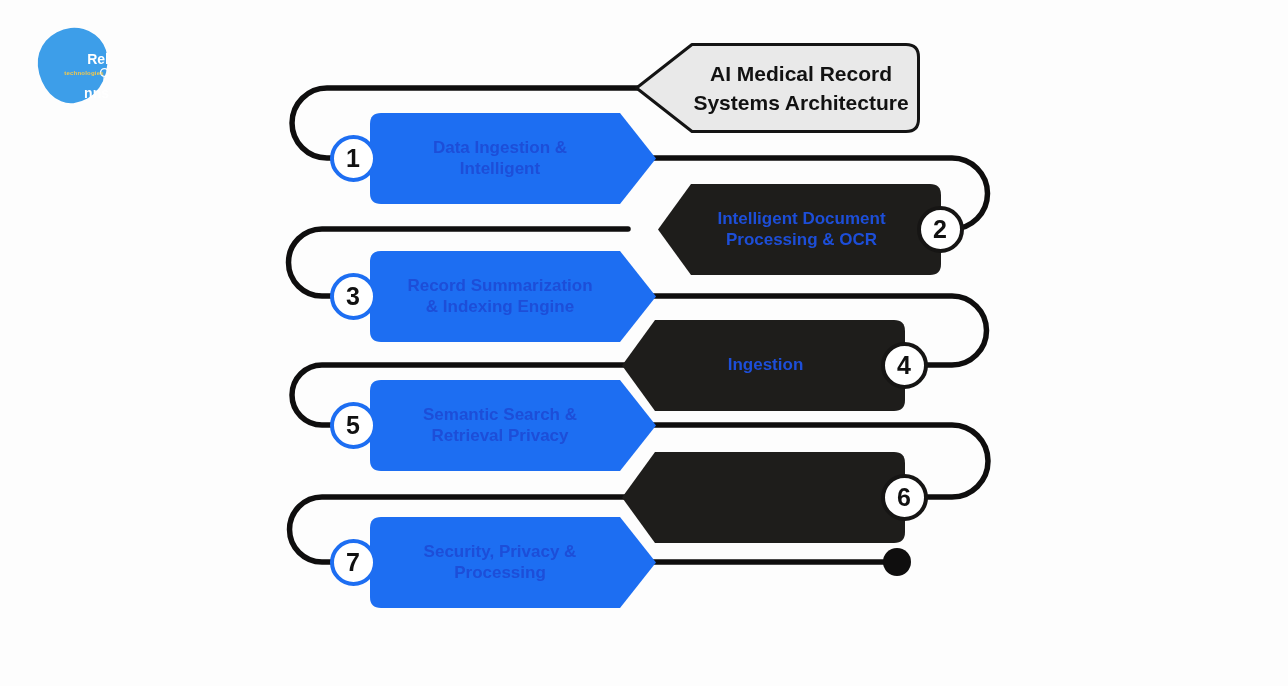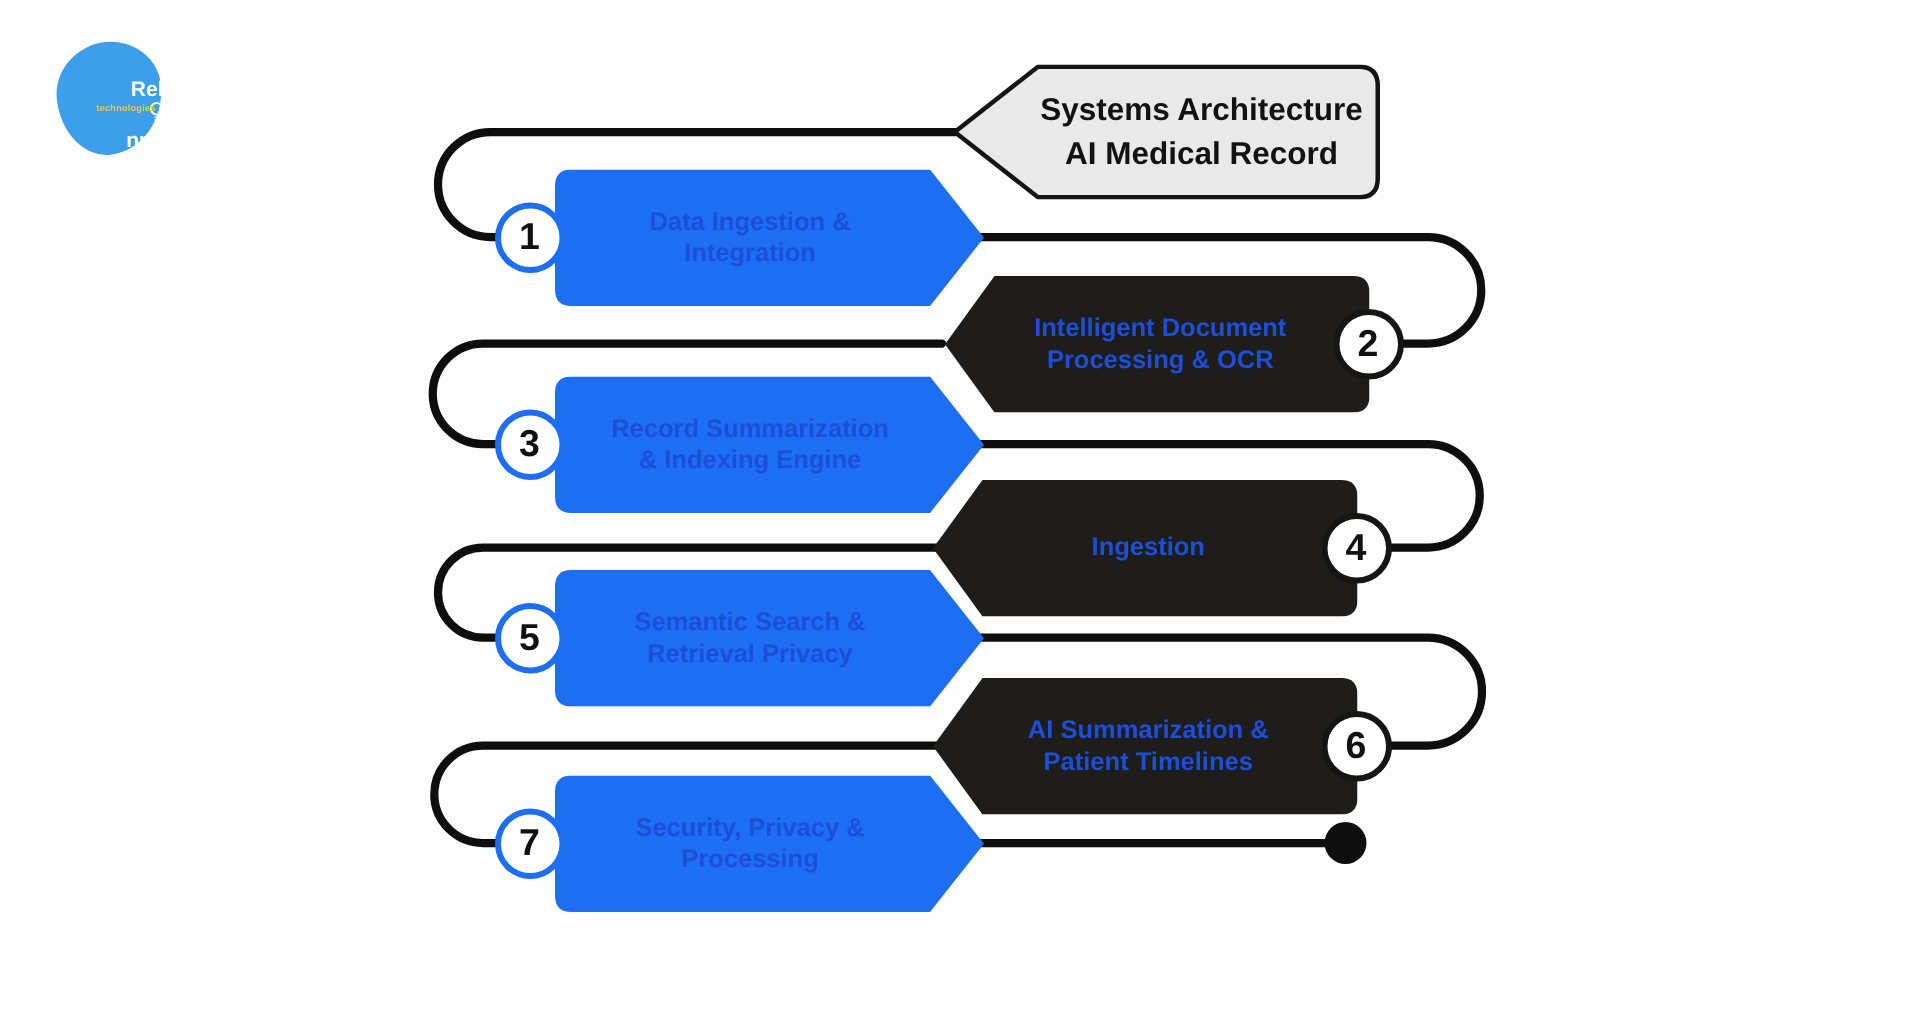--- a/index.html
+++ b/index.html
@@ -95,39 +95,39 @@
       <span>nns</span>
     </div>
     <div class="logo-tagline">technologies</div>
   </div>
 
   <div class="title-box">
     <svg width="285" height="90" viewBox="0 0 285 90">
       <path d="M 57 1.5 H 271 Q 283.5 1.5 283.5 14 V 76 Q 283.5 88.5 271 88.5 H 57 L 1.5 45 Z" fill="#e9e9e9" stroke="#141414" stroke-width="3" stroke-linejoin="round"></path>
     </svg>
     <div class="title-text">
+      <span>AI Medical Record</span>
       <span>Systems Architecture</span>
-      <span>AI Medical Record</span>
     </div>
   </div>
 
   <div class="step step-blue" style="left:370px;top:112.5px;">
     <svg width="286" height="91" viewBox="0 0 286 91">
       <path class="arrow-blue" d="M 11 0 H 250 L 286 45.5 L 250 91 H 11 Q 0 91 0 80 V 11 Q 0 0 11 0 Z"></path>
     </svg>
     <div class="step-label">
       <span>Data Ingestion &amp;</span>
-      <span>Integration</span>
+      <span>Intelligent</span>
     </div>
     <div class="badge badge-blue">
       <span>1</span>
     </div>
   </div>
 
-  <div class="step step-dark" style="left:630px;top:183.5px;">
+  <div class="step step-dark" style="left:658px;top:183.5px;">
     <svg width="283" height="91" viewBox="0 0 283 91">
       <path class="arrow-dark" d="M 33 0 H 272 Q 283 0 283 11 V 80 Q 283 91 272 91 H 33 L 0 45.5 Z"></path>
     </svg>
     <div class="step-label">
       <span>Intelligent Document</span>
       <span>Processing &amp; OCR</span>
     </div>
     <div class="badge badge-dark">
       <span>2</span>
     </div>
@@ -168,24 +168,20 @@
     </div>
     <div class="badge badge-blue">
       <span>5</span>
     </div>
   </div>
 
   <div class="step step-dark" style="left:622px;top:451.5px;">
     <svg width="283" height="91" viewBox="0 0 283 91">
       <path class="arrow-dark" d="M 33 0 H 272 Q 283 0 283 11 V 80 Q 283 91 272 91 H 33 L 0 45.5 Z"></path>
     </svg>
-    <div class="step-label">
-      <span>AI Summarization &amp;</span>
-      <span>Patient Timelines</span>
-    </div>
     <div class="badge badge-dark">
       <span>6</span>
     </div>
   </div>
 
   <div class="step step-blue" style="left:370px;top:516.5px;">
     <svg width="286" height="91" viewBox="0 0 286 91">
       <path class="arrow-blue" d="M 11 0 H 250 L 286 45.5 L 250 91 H 11 Q 0 91 0 80 V 11 Q 0 0 11 0 Z"></path>
     </svg>
     <div class="step-label">

